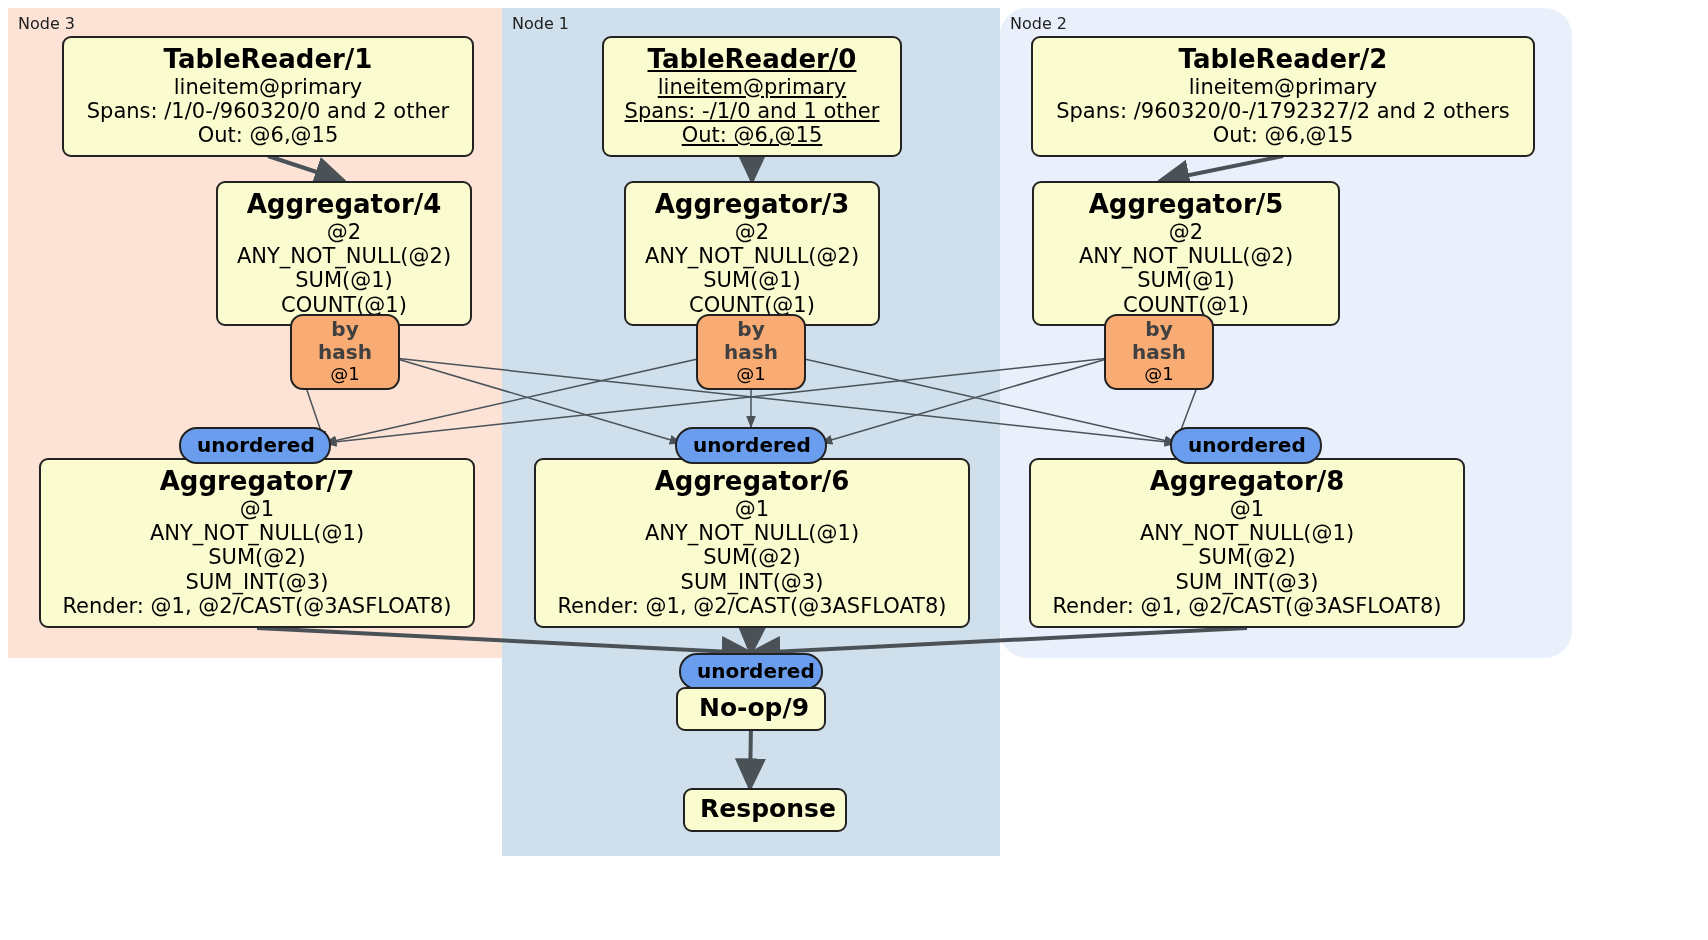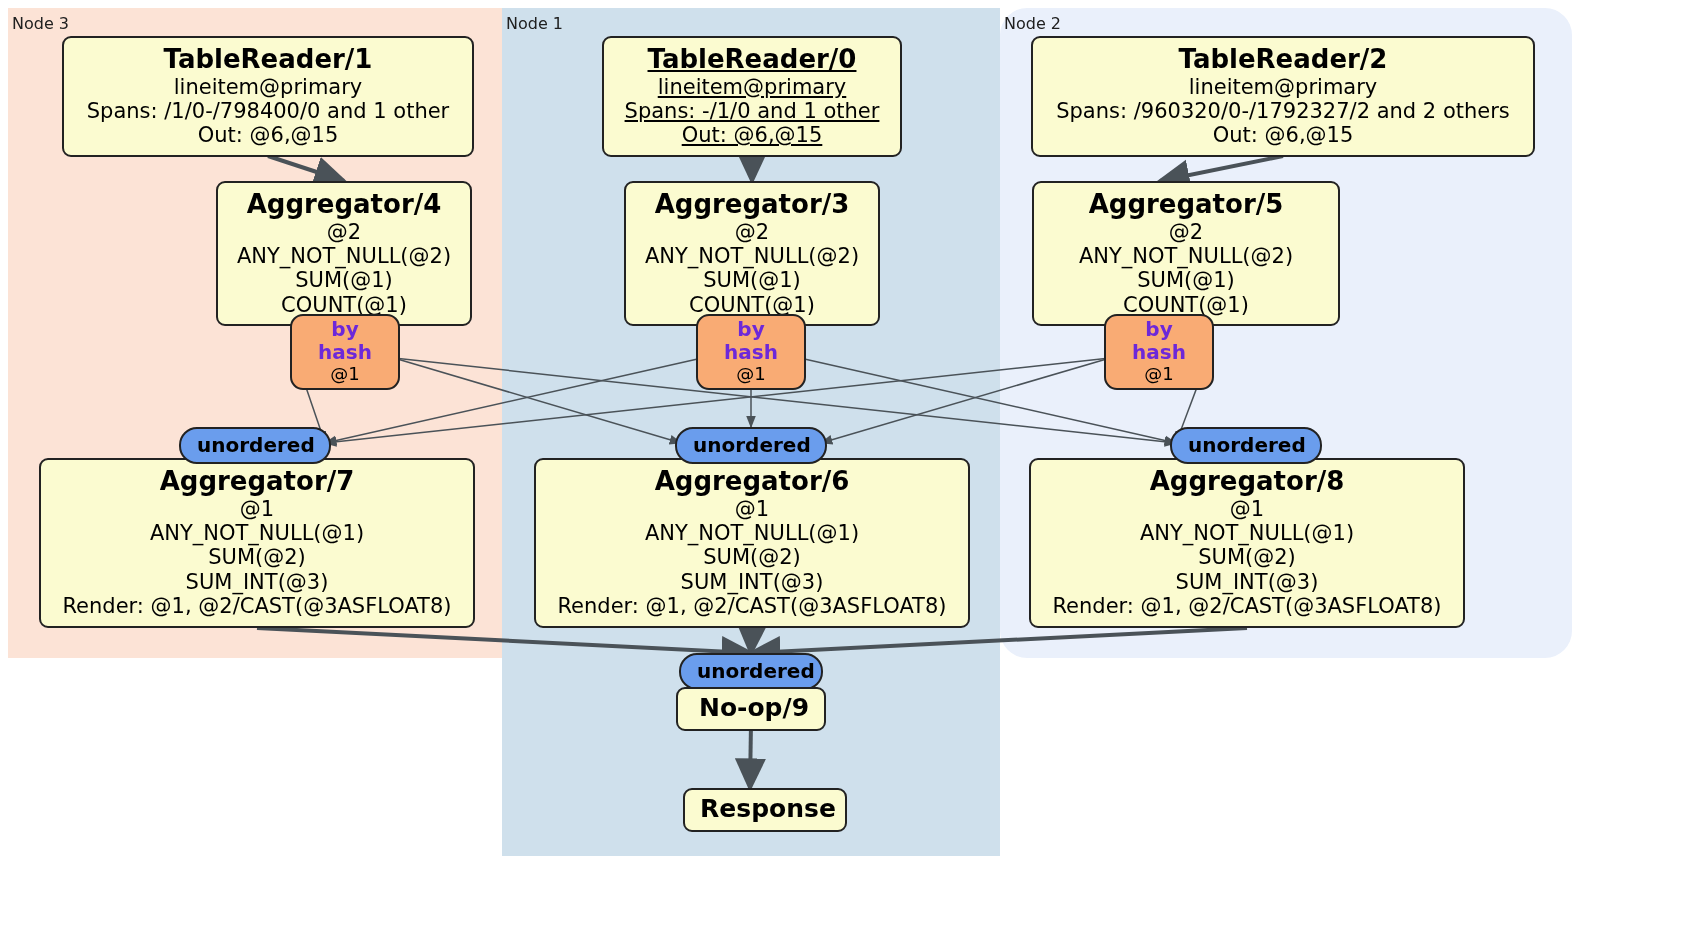--- a/index.html
+++ b/index.html
@@ -1,31 +1,31 @@
 <!DOCTYPE html>
 <html><head>
 <meta charset="utf-8">
 <style>
   html,body{margin:0;padding:0;background:#ffffff;}
   body{font-family:"DejaVu Sans","Liberation Sans",sans-serif;}
   #canvas{position:relative;width:1708px;height:940px;background:#ffffff;overflow:hidden;}
 
   .node-panel{position:absolute;box-sizing:border-box;}
-  .panel-label{position:absolute;left:4px;top:6px;font-size:16px;color:#202020;}
+  .panel-label{position:absolute;left:10px;top:6px;font-size:16px;color:#202020;}
 
   svg.edges{position:absolute;left:0;top:0;width:1708px;height:940px;pointer-events:none;}
 
   .box{position:absolute;box-sizing:border-box;background:#fbfbd0;border:2px solid #222222;
        border-radius:9px;text-align:center;padding:6px 10px 7px 10px;}
   .box .title{font-weight:bold;font-size:26px;line-height:1.18;color:#000;}
   .box .line{font-size:21px;line-height:1.16;color:#000;white-space:nowrap;}
 
   .pill{position:absolute;box-sizing:border-box;border:2px solid #222;text-align:center;}
   .pill.hash{background:#f9ab74;border-radius:13px;padding:2px 14px 4px 14px;}
-  .pill.hash .t{font-weight:bold;font-size:20px;line-height:1.15;color:#6d28d9;}
+  .pill.hash .t{font-weight:bold;font-size:20px;line-height:1.15;color:#404040;}
   .pill.hash .s{font-size:18px;line-height:1.1;color:#000;}
   .pill.unordered{background:#6a9ded;border-radius:18px;padding:4px 16px 5px 16px;}
   .pill.unordered .t{font-weight:bold;font-size:20px;line-height:1.2;color:#000;}
 
   .small-box{position:absolute;box-sizing:border-box;background:#fbfbd0;border:2px solid #222;
              border-radius:9px;text-align:center;padding:5px 8px 6px 14px;}
   .small-box .title{font-weight:bold;font-size:25px;line-height:1.15;color:#000;}
 </style>
 </head>
 <body>
@@ -68,21 +68,21 @@
         <path d="M752,628 L751,653" stroke="#4a5258" stroke-width="4" fill="none" marker-end="url(#ah-thick)"></path>
         <path d="M1247,628 L751,653" stroke="#4a5258" stroke-width="4" fill="none" marker-end="url(#ah-thick)"></path>
         <path d="M751,723 L750,788" stroke="#4a5258" stroke-width="4" fill="none" marker-end="url(#ah-thick)"></path>
       </g>
   </svg>
 
   <div id="node-layer">
       <div class="box" style="left: 62px; top: 36px; width: 412px; min-height: 120px;">
         <div class="title">TableReader/1</div>
         <div class="line">lineitem@primary</div>
-        <div class="line">Spans: /1/0-/798400/0 and 1 other</div>
+        <div class="line">Spans: /1/0-/960320/0 and 2 other</div>
         <div class="line">Out: @6,@15</div>
       </div>
       <div class="box" style="left: 602px; top: 36px; width: 300px; min-height: 120px; text-decoration: underline;">
         <div class="title">TableReader/0</div>
         <div class="line">lineitem@primary</div>
         <div class="line">Spans: -/1/0 and 1 other</div>
         <div class="line">Out: @6,@15</div>
       </div>
       <div class="box" style="left: 1031px; top: 36px; width: 504px; min-height: 120px;">
         <div class="title">TableReader/2</div>

